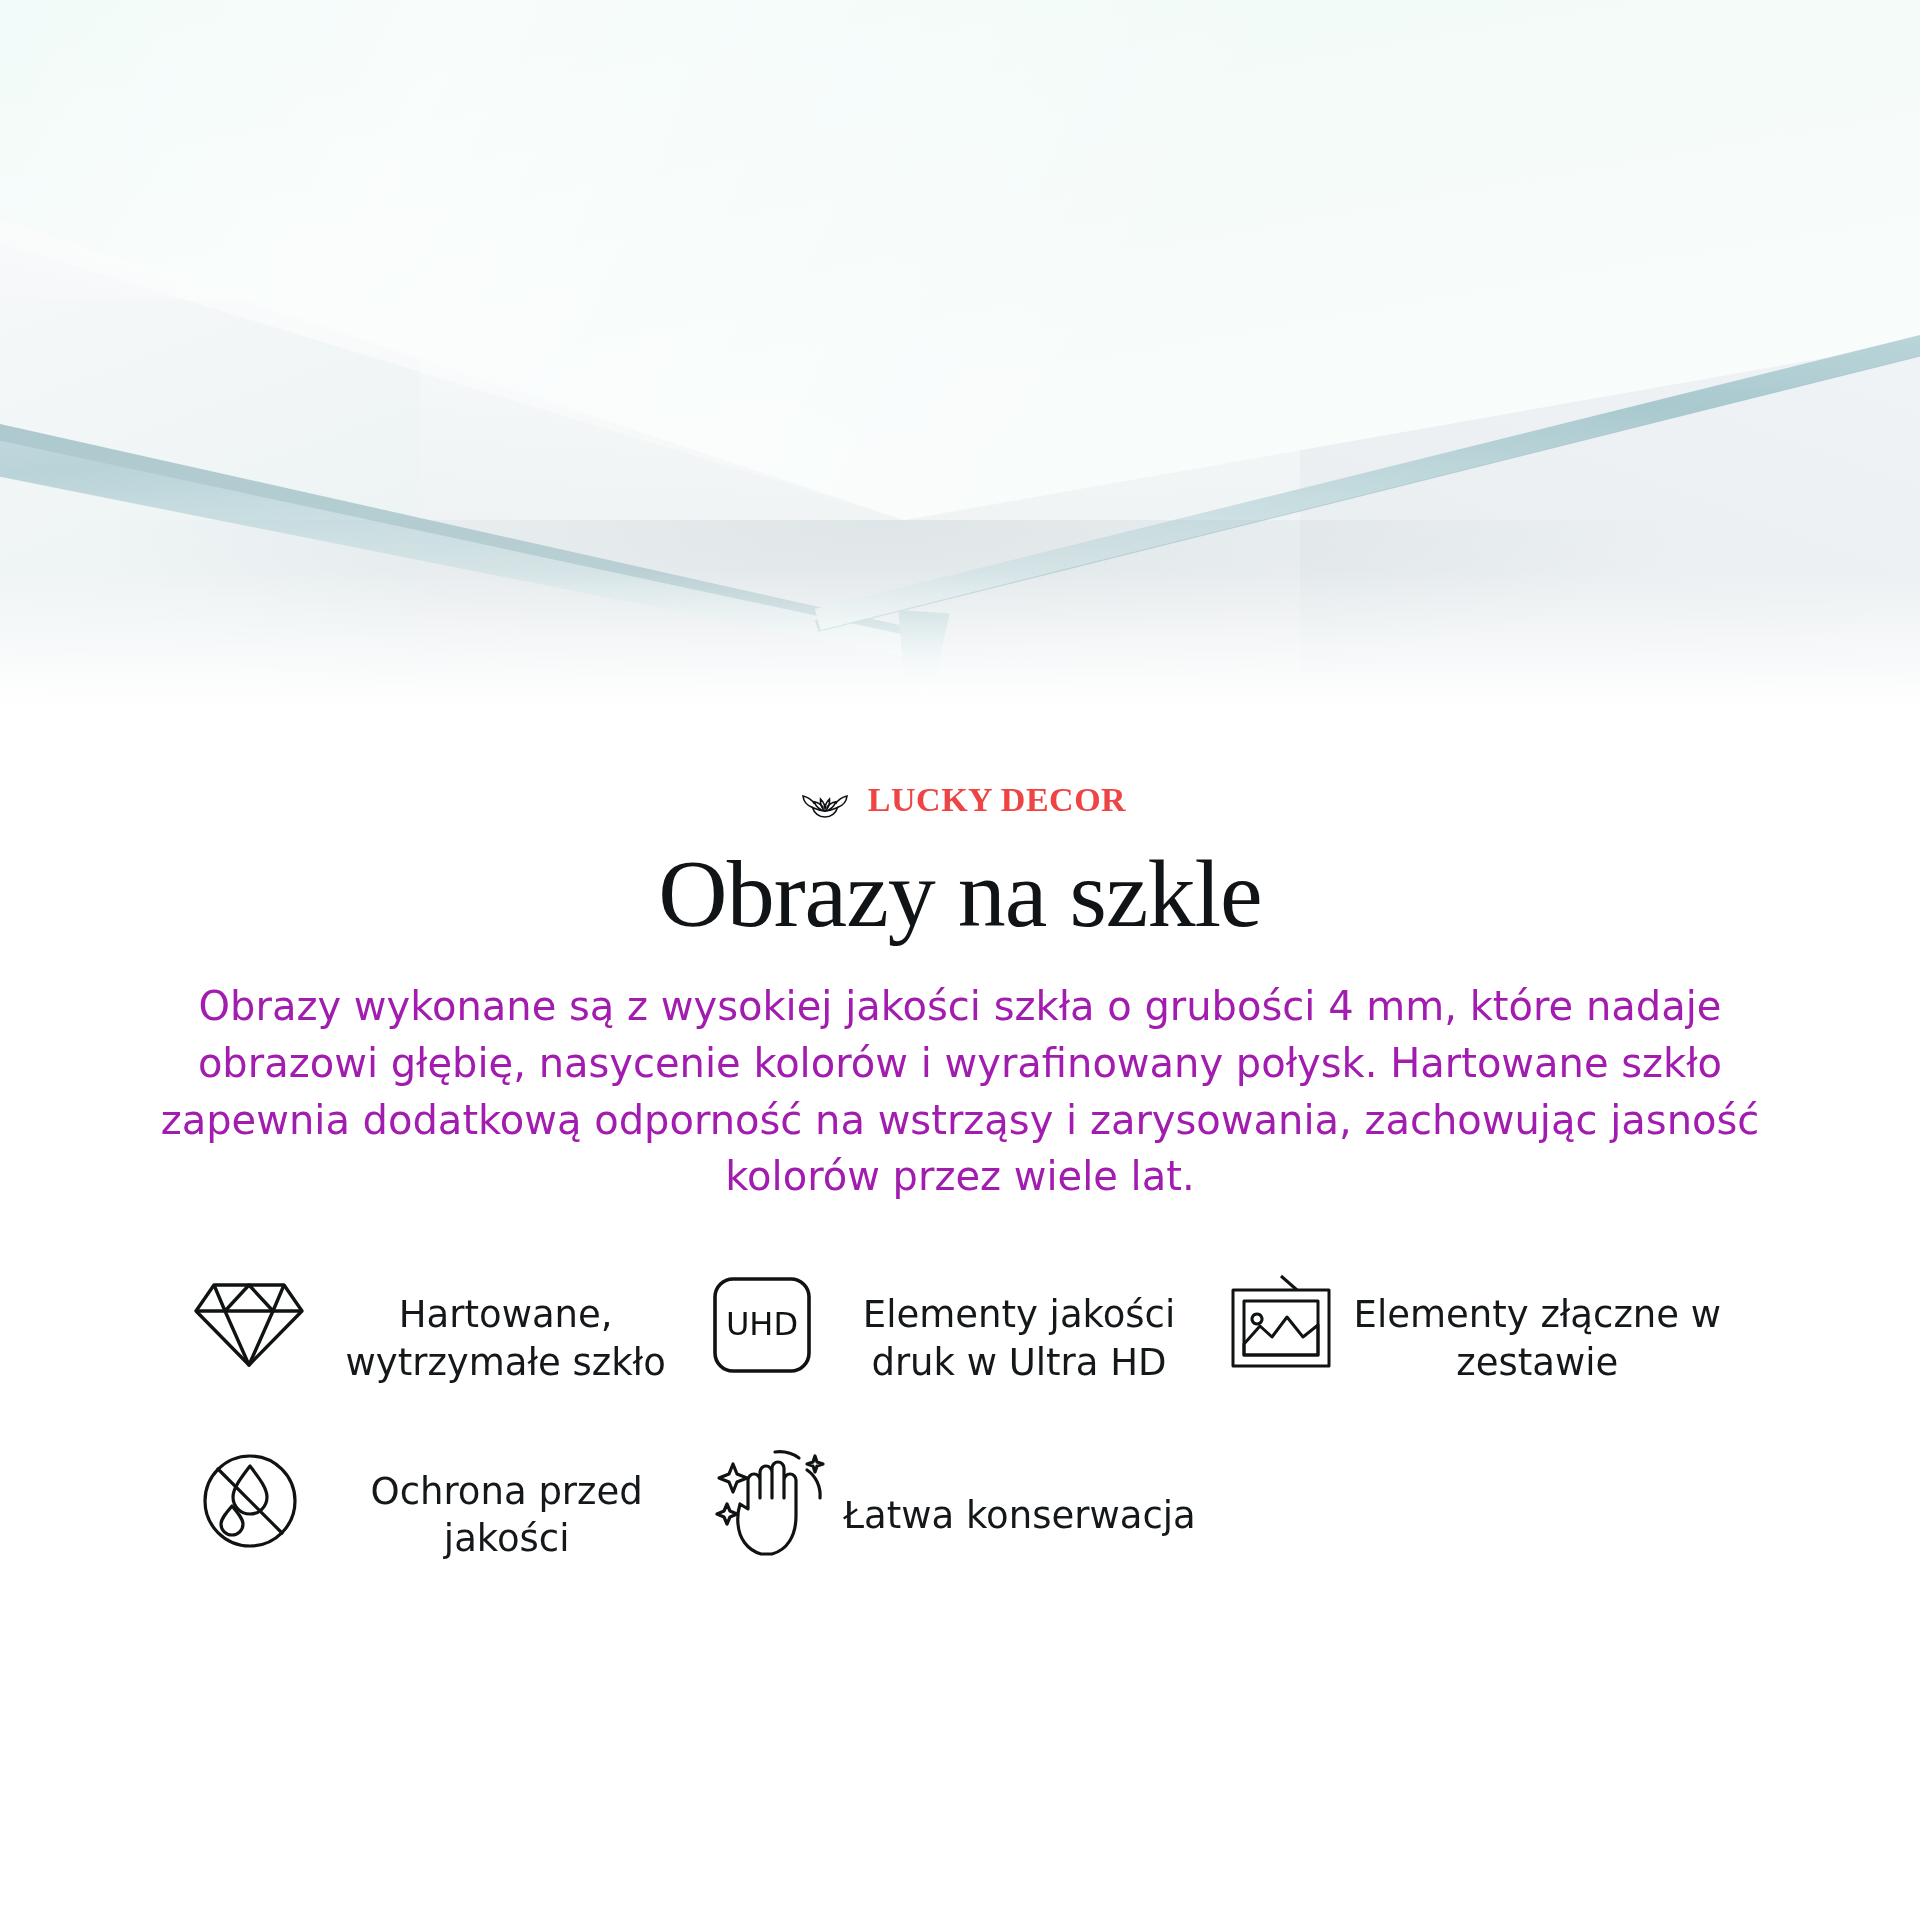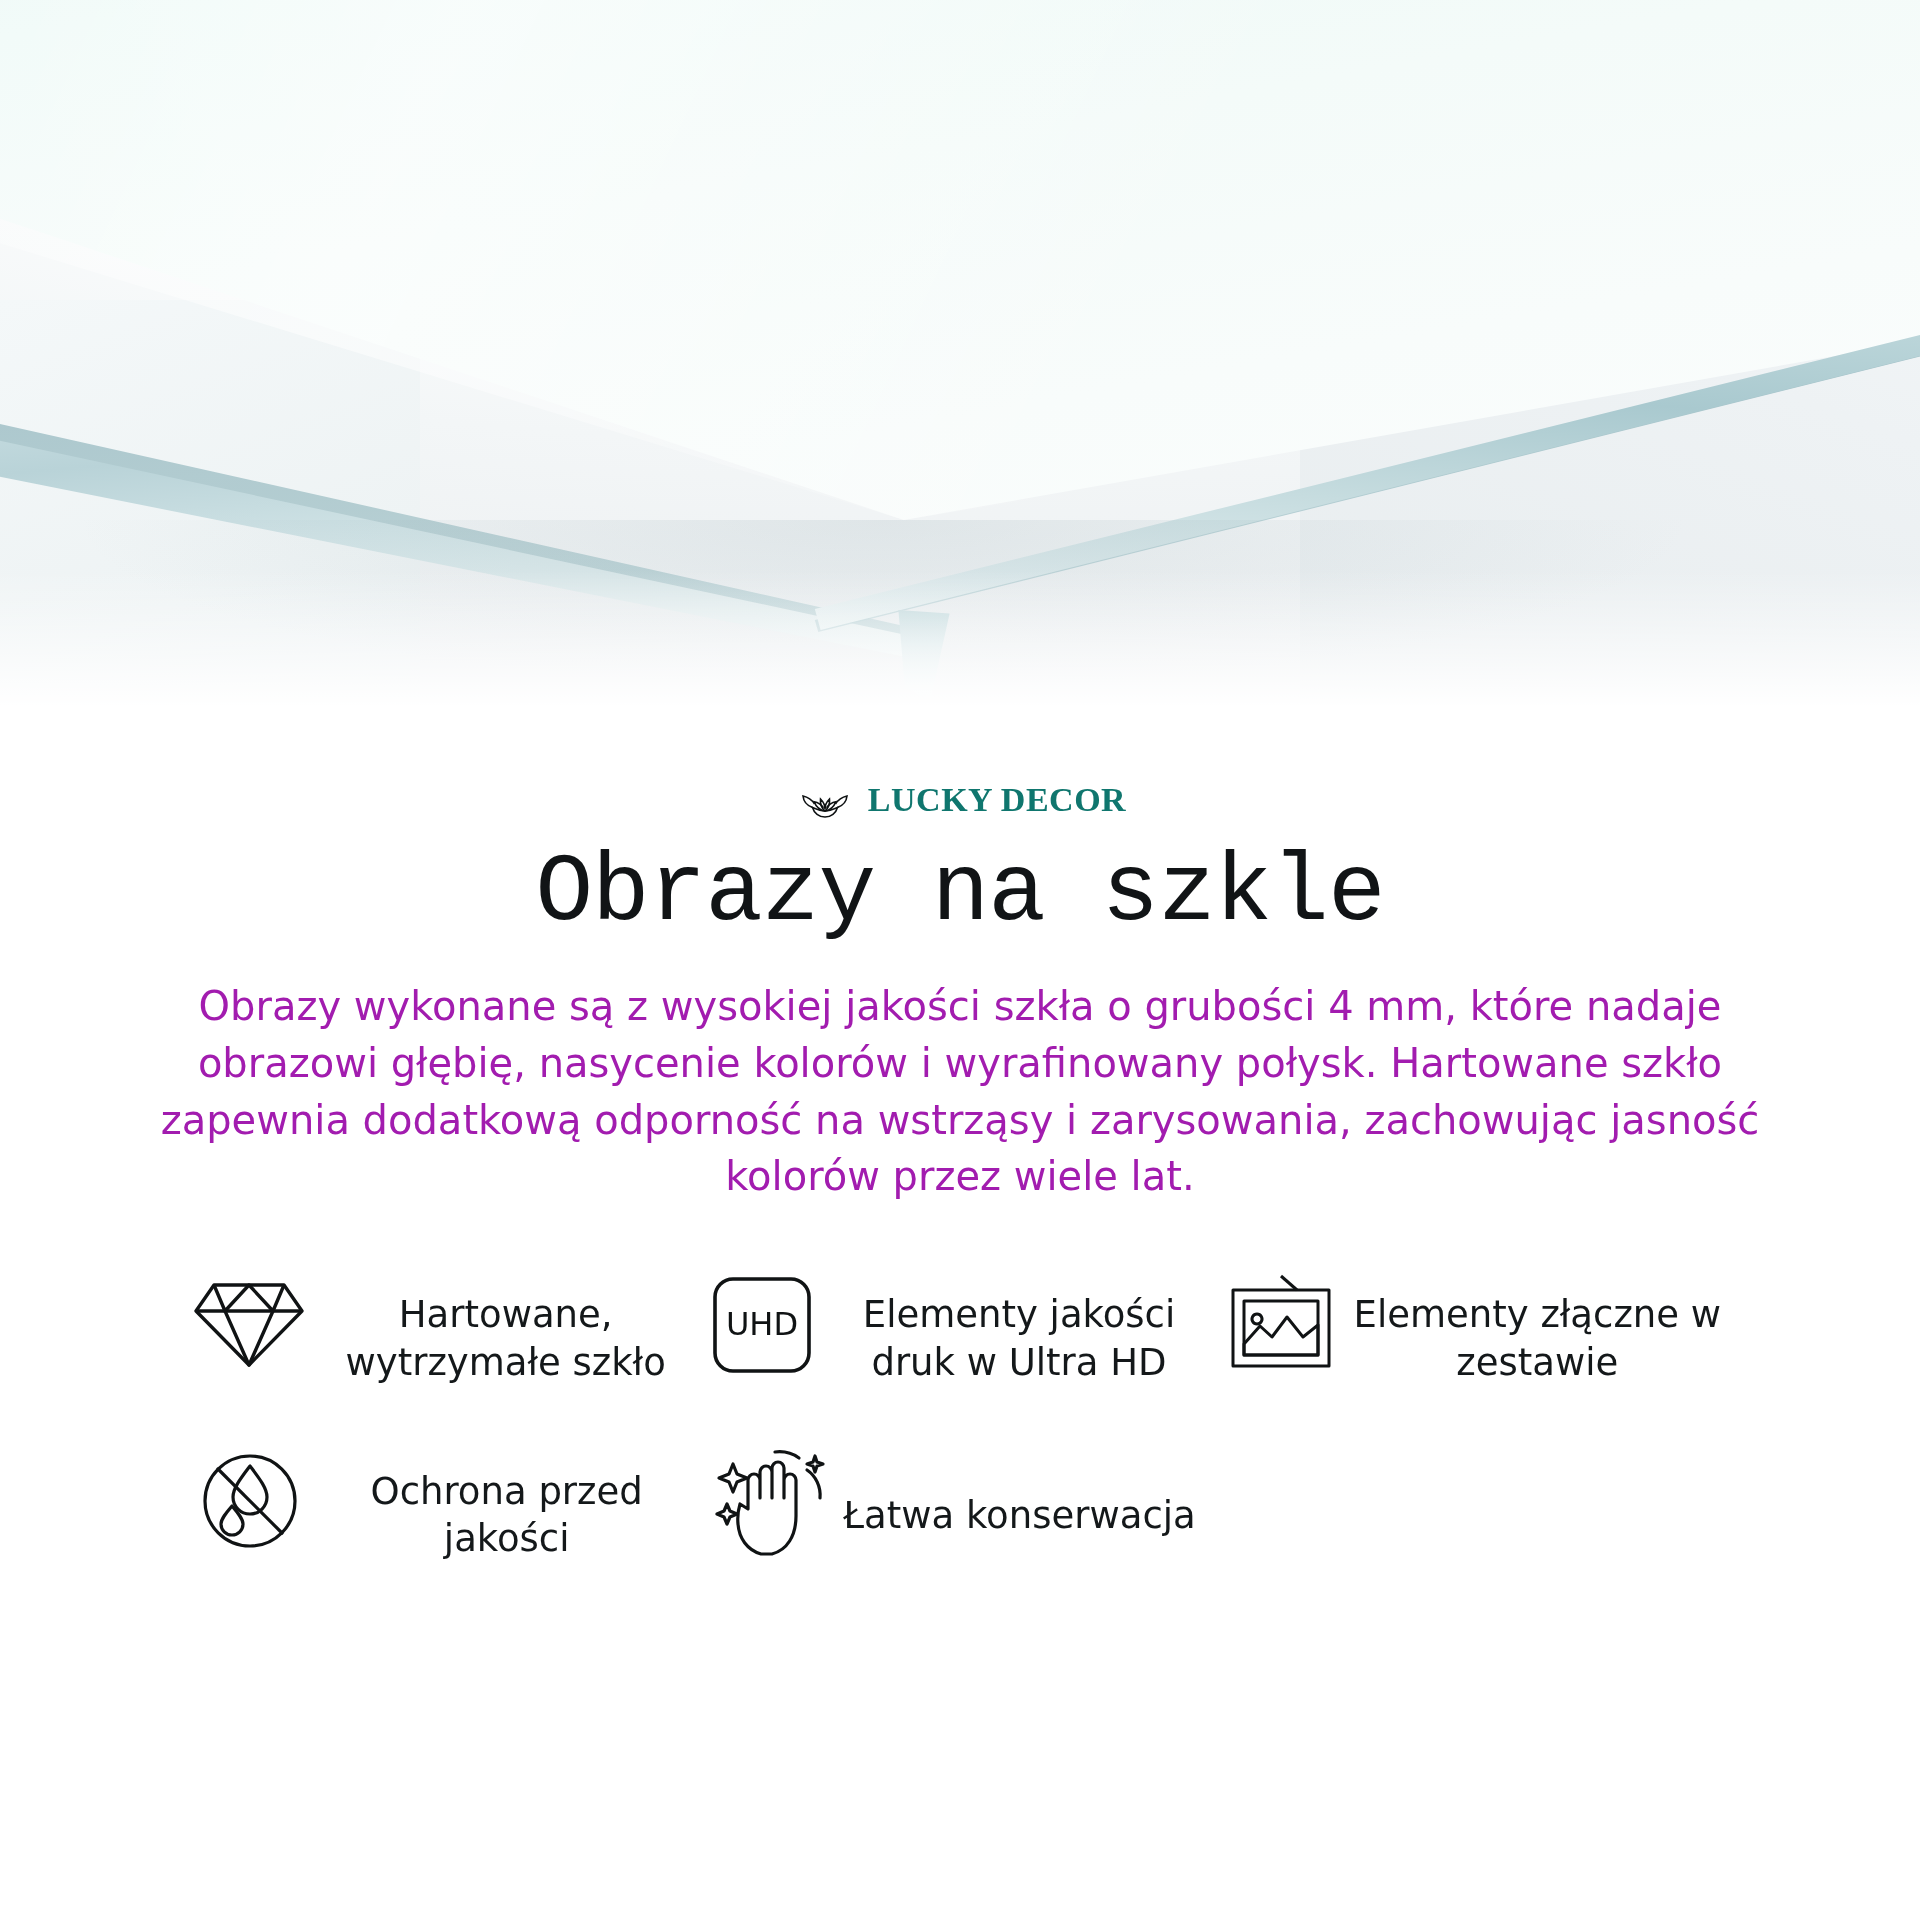--- a/index.html
+++ b/index.html
@@ -155,26 +155,26 @@
     align-items: center;
     justify-content: center;
     gap: 12px;
     margin-top: 20px;
   }
   .brand-name {
     font-family: "Liberation Serif", serif;
     font-weight: bold;
     font-size: 34px;
     letter-spacing: 0.5px;
-    color: #0f766e;
+    color: #ef4444;
     text-align: right;
   }
 
   h1.title {
-    font-family: Liberation Mono, monospace;
+    font-family: Liberation Serif, serif;
     font-weight: 400;
     font-size: 96px;
     line-height: 1.0;
     letter-spacing: -1px;
     margin: 26px 0 0 0;
     color: #111416;
   }
 
   p.intro {
     width: 1660px;

